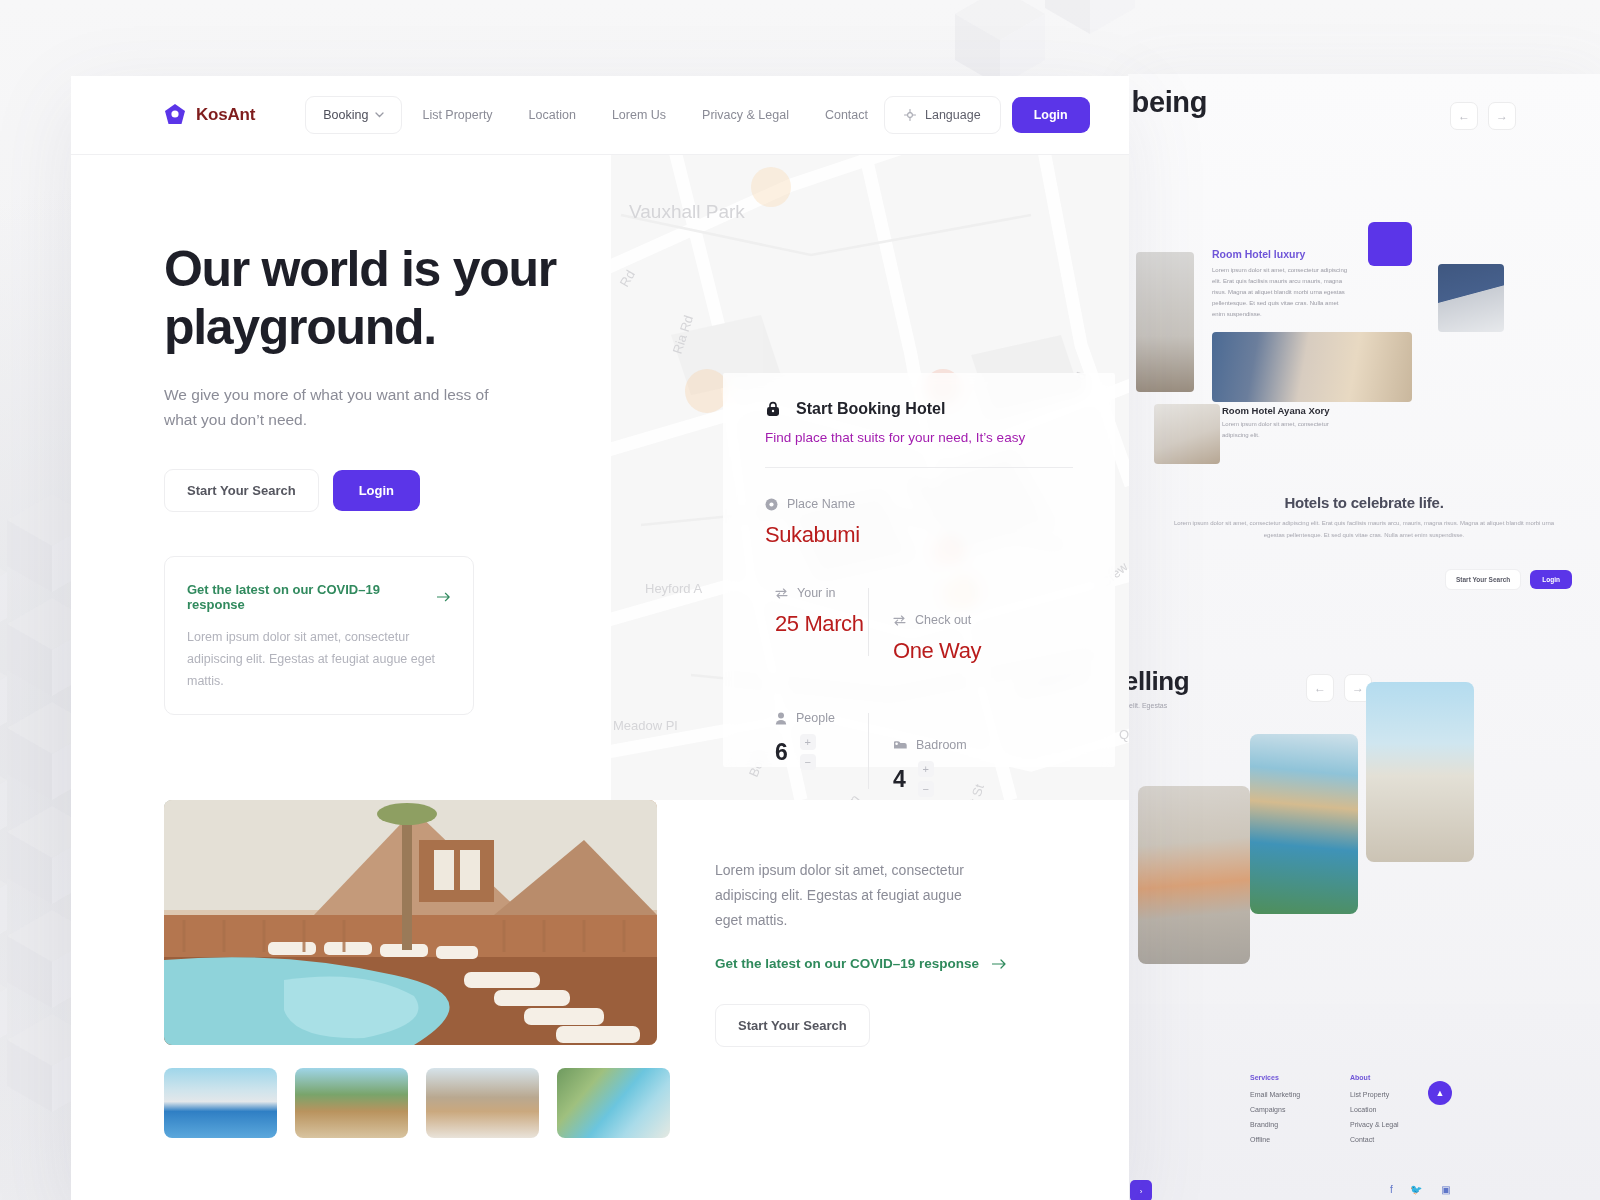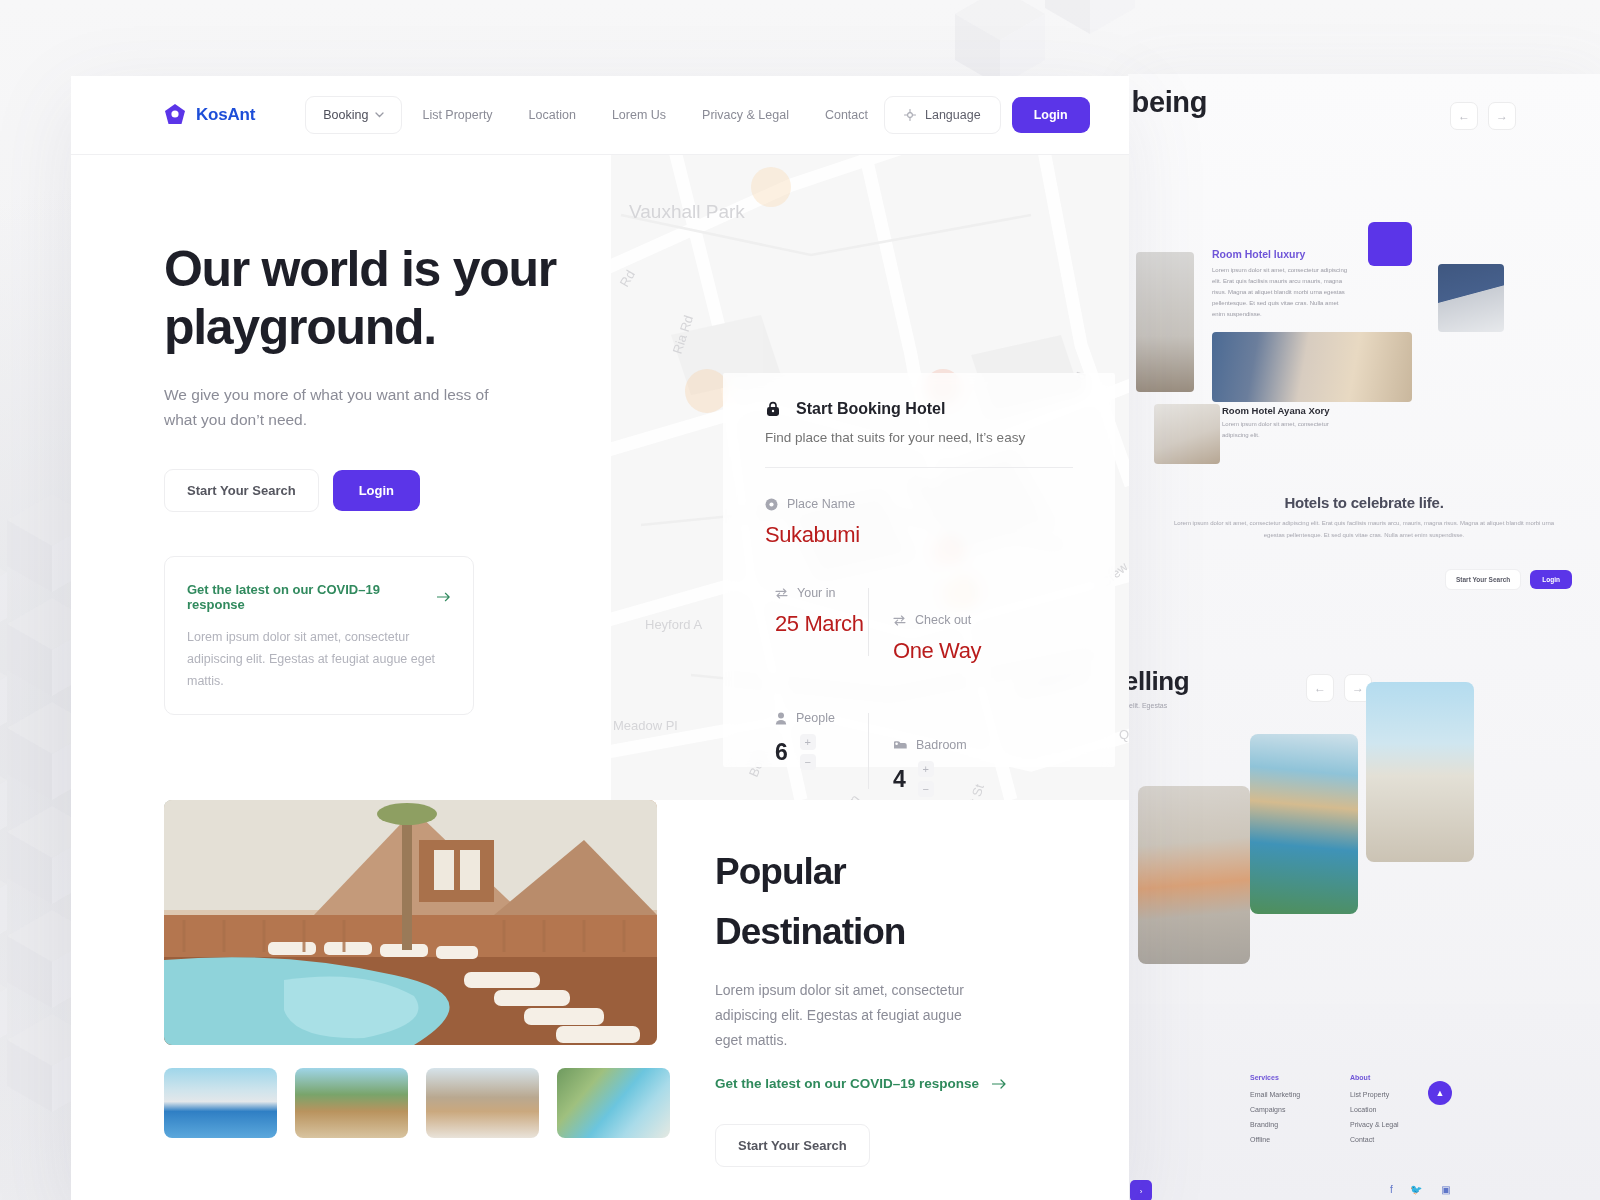--- a/index.html
+++ b/index.html
@@ -121,21 +121,21 @@
     box-shadow: 0 24px 80px rgba(90,90,120,.10);
   }
 
   
   .topbar {
     height: 79px; display: flex; align-items: center; padding: 0 42px 0 93px;
     border-bottom: 1px solid #f0f0f2; position: relative; z-index: 5; background: #fff;
   }
   .logo { display: flex; align-items: center; gap: 10px; }
   .logo-mark { width: 22px; height: 24px; }
-  .logo-text { font-size: 17px; font-weight: 700; color: #1d4ed8; letter-spacing: -.2px; }
+  .logo-text { font-size: 17px; font-weight: 700; color: #7f1d1d; letter-spacing: -.2px; }
   .vdiv { width: 1px; height: 40px; background: #ececed; margin-left: 30px; }
 
   .nav { display: flex; align-items: center; gap: 4px; margin-left: 20px; }
   .pill {
     display: flex; align-items: center; gap: 7px;
     padding: 11px 17px; border-radius: 9px; border: 1px solid #eeeef0; background: #fff;
     font-size: 12.5px; color: #4d4e5a; font-weight: 500;
   }
   .nav-link { padding: 10px 16px; font-size: 12.5px; color: #8a8b96; white-space: nowrap; }
   .spacer { flex: 1; }
@@ -184,21 +184,21 @@
 
   .bcard {
     position: absolute; left: 652px; top: 218px; width: 392px; height: 394px;
     background: rgba(255,255,255,.80);
     backdrop-filter: blur(6px);
     border-radius: 2px;
   }
   .bcard-head { padding: 27px 42px 0; }
   .bcard-title { display: flex; align-items: center; gap: 15px; font-size: 16px; font-weight: 700; color: #22232b; }
   .lock-ico { width: 16px; height: 16px; }
-  .bcard-sub { margin-top: 12px; font-size: 13.5px; color: #737373; }
+  .bcard-sub { margin-top: 12px; font-size: 13.5px; color: #a21caf; }
   .bcard-rule { margin-top: 22px; height: 1px; background: #ececee; }
   .field-label { display: flex; align-items: center; gap: 9px; font-size: 12.5px; color: #9a9ba5; }
   .field-value { margin-top: 11px; font-size: 22px; font-weight: 400; color: #b91c1c; letter-spacing: -.4px; }
   .row-place { padding: 29px 42px 0; }
   .row-2 { display: flex; padding: 38px 0 0 0; }
   .col-a { width: 145px; padding-left: 52px; }
   .col-b { width: 170px; padding-left: 24px; margin-top: 27px; }
   .divider-v { width: 1px; background: #e9e9eb; margin: 2px 0 8px 0; }
   .stepper { display: flex; align-items: center; gap: 12px; margin-top: 9px; }
   .stepper .num { font-size: 23px; font-weight: 700; color: #22232b; }
@@ -389,21 +389,21 @@
           <circle cx="96" cy="236" r="22" fill="#f7cfa4"></circle>
           <circle cx="332" cy="232" r="18" fill="#f3b8a6"></circle>
           <circle cx="338" cy="396" r="16" fill="#f2b9a3"></circle>
           <circle cx="350" cy="438" r="18" fill="#f6cda4"></circle>
           <circle cx="160" cy="32" r="20" fill="#f8d7ad"></circle>
         </g>
       </svg>
       <div class="maplbl" style="left:18px; top:46px; font-size:19px;">Vauxhall Park</div>
       <div class="maplbl" style="left:52px; top:172px; transform:rotate(-72deg);">Ria Rd</div>
       <div class="maplbl" style="left:8px; top:116px; transform:rotate(-60deg);">Rd</div>
-      <div class="maplbl" style="left:34px; top:462px;">Heyford A</div>
+      <div class="maplbl" style="left:34px; top:426px;">Heyford A</div>
       <div class="maplbl" style="left:2px; top:563px;">Meadow Pl</div>
       <div class="maplbl" style="left:136px; top:605px; transform:rotate(-66deg);">Bol</div>
       <div class="maplbl" style="left:200px; top:655px; transform:rotate(-50deg);">Wilkinson</div>
       <div class="maplbl" style="left:330px; top:650px; transform:rotate(-72deg);">Lubbett St</div>
       <div class="maplbl" style="left:410px; top:517px; transform:rotate(-14deg);">S Island Pl</div>
       <div class="maplbl" style="left:460px; top:218px; transform:rotate(-72deg);">Rd</div>
       <div class="maplbl" style="left:488px; top:412px; transform:rotate(-40deg);">Crew</div>
       <div class="maplbl" style="left:508px; top:572px;">Q</div>
     </div>
 
@@ -541,21 +541,20 @@
         </g>
       </svg>
     </div>
     <div class="pd-thumbs">
       <div class="pd-thumb" style="background:linear-gradient(180deg,#9fd6ea 0%,#cfe4ec 32%,#e3e7ea 48%,#2f7fc4 62%,#5ca8dc 100%)"></div>
       <div class="pd-thumb" style="background:linear-gradient(180deg,#9fd5e8 0%,#79a46b 38%,#b9935e 62%,#d8c4a0 100%)"></div>
       <div class="pd-thumb" style="background:linear-gradient(180deg,#d6e3ea 0%,#b9a890 42%,#caa87e 62%,#e9e3da 100%)"></div>
       <div class="pd-thumb" style="background:linear-gradient(130deg,#6e9a5f 0%,#9fc07e 28%,#6bc5de 52%,#a9dbe9 72%,#e5e9e2 100%)"></div>
     </div>
     <div class="pd-right">
-      <h2 class="pd-title">Popular Destination</h2>
       <p class="pd-body">Lorem ipsum dolor sit amet, consectetur adipiscing elit. Egestas at feugiat augue eget mattis.</p>
       <div class="pd-link">
         <span>Get the latest on our COVID–19 response</span>
         <svg width="15" height="10" viewBox="0 0 15 10">
           <path d="M0 5 H13 M9 1 L13 5 L9 9" stroke="#2f8a5c" stroke-width="1.2" fill="none" stroke-linecap="round" stroke-linejoin="round"></path>
         </svg>
       </div>
       <div class="pd-btn">
         <div class="btn-outline">Start Your Search</div>
       </div>

